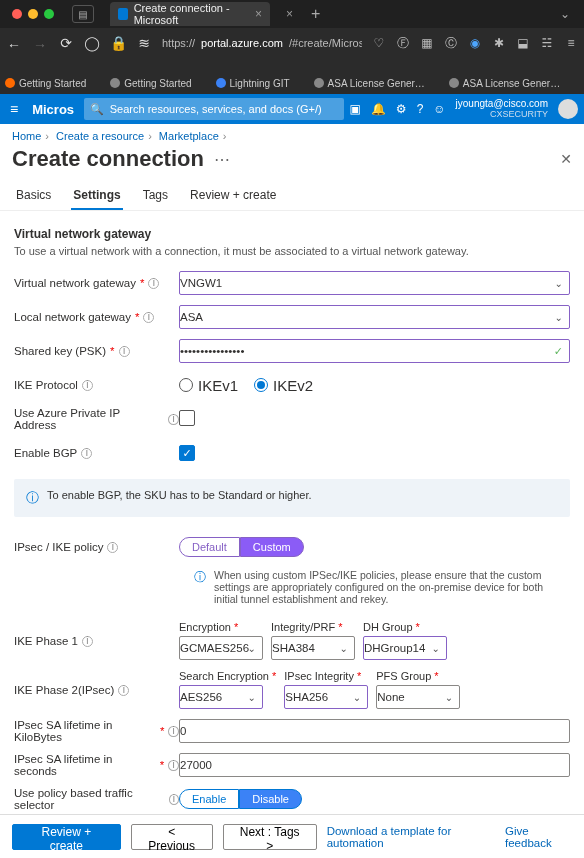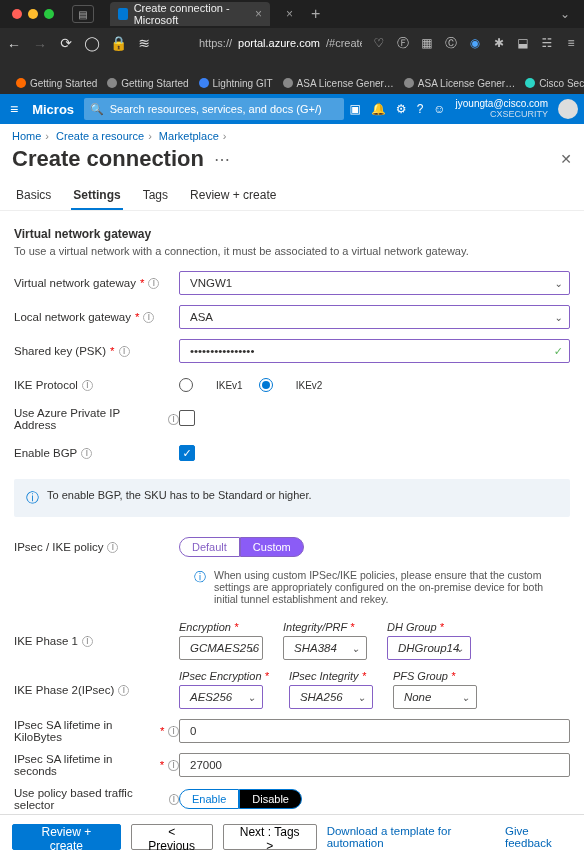--- a/index.html
+++ b/index.html
@@ -15,26 +15,26 @@
 .tab { display:flex; align-items:center; height:24px; padding:0 8px; margin-left:8px; border-radius:4px 4px 0 0; font-size:11px; gap:6px; max-width:160px; }
 .tab.active { background:#3b3b3b; color:#eee;margin-left:16px; }
 .tab .tclose { color:#999; font-size:12px; }
 .tab-favicon { width:12px; height:12px; background:#0078d4; border-radius:2px; display:inline-block; }
 .tab-plus { color:#aaa; font-size:16px; padding:0 10px; }
 .tab-chev { margin-left:auto; color:#aaa; padding:0 10px; font-size:12px; }
 
 .urlbar-row { display:flex; align-items:center; height:30px; padding:0 6px; gap:10px; }
 .navbtn { color:#ddd; font-size:14px; width:16px; text-align:center; }
 .navbtn.dim { color:#666; }
-.urlbox { flex:1; display:flex; align-items:center; gap:6px; background:transparent; color:#bbb; font-size:11px; overflow:hidden; white-space:nowrap;margin-left:37px; }
+.urlbox { flex:1; display:flex; align-items:center; gap:6px; background:transparent; color:#bbb; font-size:11px; overflow:hidden; white-space:nowrap; }
 .urlbox .host { color:#fff; }
 .righticons { display:flex; gap:10px; color:#bbb; font-size:12px; align-items:center; }
 .righticons span { width:14px; text-align:center; }
 
-.bookmarks { display:flex; align-items:center; height:22px; background:#2b2b2b; padding:0 16px; gap:10px; font-size:10px; color:#ccc; overflow:hidden; }
+.bookmarks { display:flex; align-items:center; height:22px; background:#2b2b2b; padding:0 5px; gap:24px; font-size:10px; color:#ccc; overflow:hidden; }
 .bm { display:flex; align-items:center; gap:4px; white-space:nowrap; }
 .bm-ico { width:10px; height:10px; border-radius:50%; display:inline-block; }
 
 
 .az-header { background:#0078d4; height:30px; display:flex; align-items:center; padding:0 6px; gap:6px; color:#fff; }
 .hamburger { font-size:14px; padding:0 4px; }
 .az-logo { font-weight:600; font-size:13px; padding:0 4px; }
 .searchbox { flex:1; background:#4ba0e1; border-radius:2px; height:22px; display:flex; align-items:center; padding:0 6px; font-size:11px; color:#fff; gap:6px; }
 .hicons { display:flex; gap:10px; font-size:12px; align-items:center; }
 .userbox { text-align:right; font-size:10px; line-height:11px; padding:0 4px; }
@@ -59,52 +59,52 @@
 .formbody { padding:12px 14px 60px; overflow-y:auto; height:calc(858px - 72px - 22px - 30px - 20px - 40px - 30px - 38px); }
 .section-h { font-weight:600; font-size:12px; margin:4px 0 4px; }
 .helptext { font-size:11px; color:#555; margin-bottom:14px; }
 
 .field { display:flex; align-items:center; margin-bottom:10px; min-height:24px; }
 .field .lbl { width:165px; font-size:11.5px; display:flex; align-items:center; gap:4px; }
 .req { color:#e00; }
 .info-ic { color:#888; font-size:10px; border:1px solid #aaa; border-radius:50%; width:11px; height:11px; display:inline-flex; align-items:center; justify-content:center; line-height:1; }
 .ctrl { flex:1; }
 
-.select, .tinput { width:100%; height:24px; border:1px solid #8a8886; border-radius:2px; padding:0 22px 0 10px; font-size:11.5px; background:#fff; position:relative; display:flex; align-items:center; }
+.select, .tinput { width:100%; height:24px; border:1px solid #8a8886; border-radius:2px; padding:0 22px 0 0; font-size:11.5px; background:#fff; position:relative; display:flex; align-items:center; }
 .select.hl, .tinput.hl { border-color:#8661c5; }
 .select .chev { position:absolute; right:6px; color:#555; font-size:10px; }
 .tinput.valid::after { content:"✓"; position:absolute; right:6px; color:#5fb65f; font-size:11px; }
 .select.small, .tinput.small { width:84px; }
 .select.hl2 { border-color:#8661c5; }
 
 .radio-row { display:flex; gap:16px; align-items:center; }
-.radio { display:flex; align-items:center; gap:23px; font-size:10px; }
+.radio { display:flex; align-items:center; gap:5px; font-size:15px; }
 .rcircle { width:14px; height:14px; border:1px solid #555; border-radius:50%; display:inline-flex; align-items:center; justify-content:center; }
 .rcircle.sel { border-color:#0078d4; }
 .rcircle.sel::after { content:""; width:8px; height:8px; background:#0078d4; border-radius:50%; }
 
 .checkbox { width:16px; height:16px; border:1px solid #555; border-radius:2px; display:inline-flex; align-items:center; justify-content:center; background:#fff; }
 .checkbox.checked { background:#0078d4; border-color:#0078d4; color:#fff; font-size:11px; }
 
 .infobox { background:#eef3f8; border-radius:2px; padding:10px 12px; display:flex; gap:8px; margin:14px 0 18px; font-size:11px; }
 .info-blue { color:#0078d4; font-size:13px; flex-shrink:0; }
 
 .pill-group { display:flex; }
 .pill { border:1px solid #8661c5; padding:3px 12px; font-size:11px; cursor:pointer; }
 .pill:first-child { border-radius:12px 0 0 12px; color:#8661c5; background:#fff; }
 .pill:last-child { border-radius:0 12px 12px 0; }
 .pill.active { background:#8b5cf6; color:#fff; }
 .pill-group.blue .pill { border-color:#0078d4; }
 .pill-group.blue .pill:first-child { color:#0078d4; }
-.pill-group.blue .pill.active { background:#000000; color:#fff; }
+.pill-group.blue .pill.active { background:#3b82f6; color:#fff; }
 
 .inline-info { display:flex; gap:8px; font-size:10.5px; color:#555; margin:8px 0 16px 180px; }
 .inline-info .info-blue { font-size:12px; }
 
-.subfields { display:flex; gap:20px;font-style:italic; }
+.subfields { display:flex; gap:8px; }
 .subfield { display:flex; flex-direction:column; gap:3px; }
 .subfield .slbl { font-size:11px; }
 
 
 .footer { position:absolute; bottom:0; left:0; right:0; height:44px; border-top:1px solid #ddd; background:#fff; display:flex; align-items:center; padding:0 12px; gap:10px; }
 .btn { height:26px; padding:0 14px; font-size:12px; border:1px solid #8a8886; background:#fff; border-radius:2px; cursor:pointer; }
 .btn.primary { background:#0078d4; border-color:#0078d4; color:#fff; }
 .flink { color:#0066b8; font-size:11.5px; text-decoration:none; }
 .feedback { margin-left:auto; }
 </style>
@@ -356,21 +356,21 @@
     </div>
   </div>
 
   <div class="field" style="align-items:flex-start;">
     <div class="lbl" style="padding-top:14px;">
         <span>IKE Phase 2(IPsec)</span> 
         <span class="info-ic">i</span>
       </div>
     <div class="ctrl subfields">
       <div class="subfield">
-          <span class="slbl"><span>IPsec Encryption</span> <span class="req">*</span></span>
+          <span class="slbl"><span>Search Encryption</span> <span class="req">*</span></span>
           <div class="select small hl">
             <span>AES256</span>
             <span class="chev">⌄</span>
           </div>
         </div>
       <div class="subfield">
           <span class="slbl"><span>IPsec Integrity</span> <span class="req">*</span></span>
           <div class="select small hl">
             <span>SHA256</span>
             <span class="chev">⌄</span>

